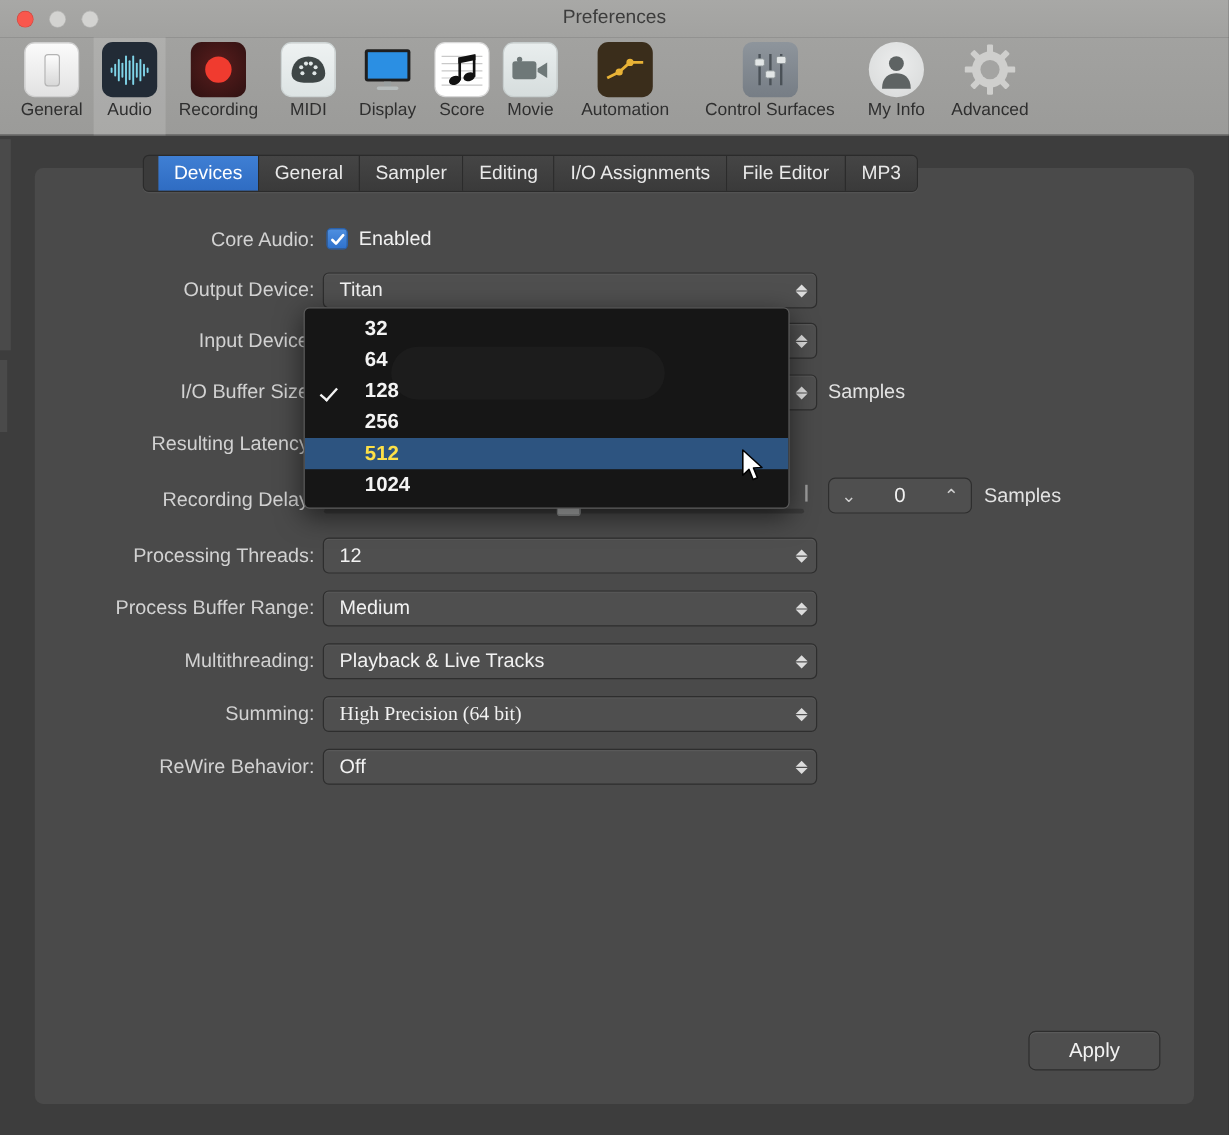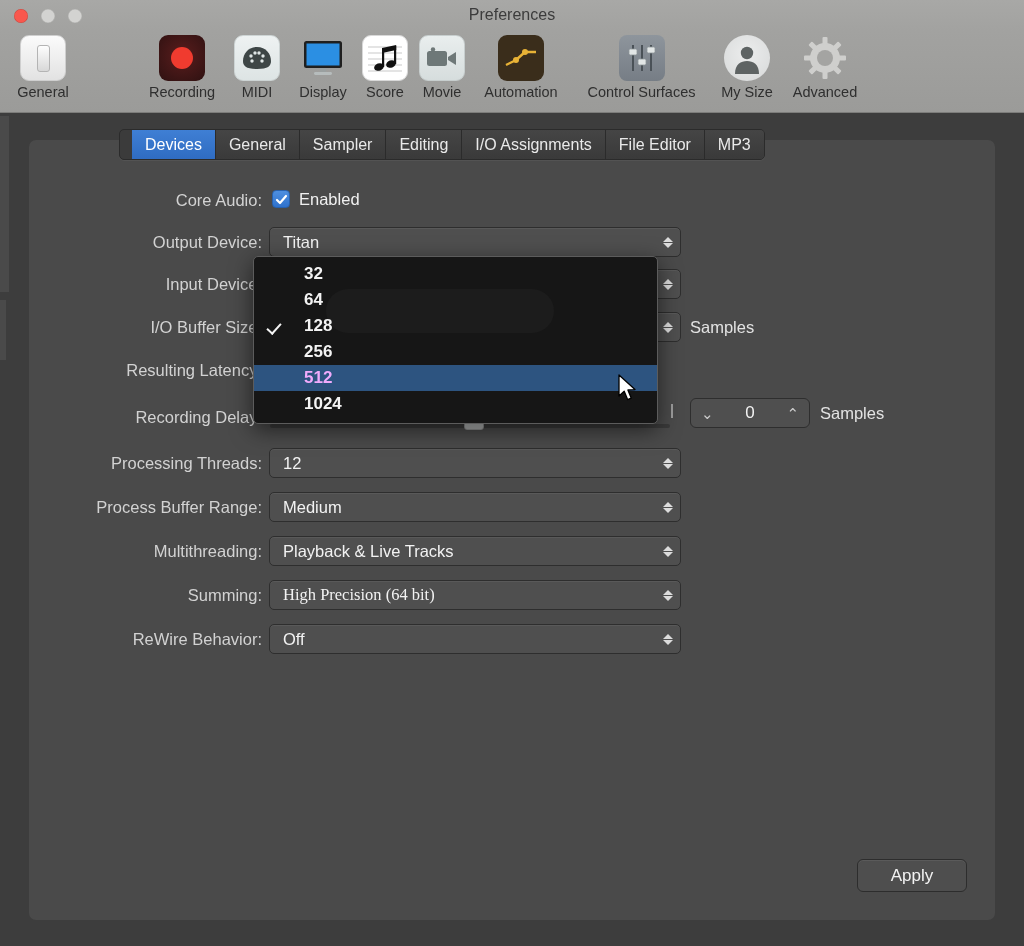--- a/index.html
+++ b/index.html
@@ -184,21 +184,21 @@
     position: relative; height: 26px; display: flex; align-items: center;
     font-size: 17px; font-weight: bold; color: #f3f3f3;
     padding-left: 50px;
   }
   .mitem.checked::before {
     content: ""; position: absolute; left: 16px; top: 7px;
     width: 6px; height: 12px;
     border-right: 2.2px solid #f3f3f3; border-bottom: 2.2px solid #f3f3f3;
     transform: rotate(42deg);
   }
-  .mitem.hl { background: #2d5480; color:#f0abfc; }
+  .mitem.hl { background: #2d5480; color:#fde047; }
   
   #menu .blob {
     position:absolute; left:72px; top:32px; width:228px; height:44px;
     background:#1c1c1c; border-radius:22px;
   }
 
   
   #cursor { position:absolute; left:617px; top:374px; width:22px; height:30px; }
 
   
@@ -227,20 +227,40 @@
 
   <div id="toolbar">
 
     <div class="tb-item" style="left:8px;width:70px;">
       <div class="tb-icon ic-general">
           <div class="sw"></div>
         </div>
       <div class="tb-label">General</div>
     </div>
 
+    <div class="tb-item selected" style="left:78px;width:60px;">
+      <div class="tb-icon ic-audio">
+        <svg width="36" height="26" viewBox="0 0 36 26">
+          <g stroke="#7fd4e8" stroke-width="1.6" stroke-linecap="round">
+            <line x1="3" y1="12" x2="3" y2="15"></line>
+              <line x1="6" y1="9" x2="6" y2="18"></line>
+            <line x1="9" y1="5" x2="9" y2="22"></line>
+              <line x1="12" y1="8" x2="12" y2="19"></line>
+            <line x1="15" y1="2" x2="15" y2="25"></line>
+              <line x1="18" y1="6" x2="18" y2="21"></line>
+            <line x1="21" y1="2" x2="21" y2="25"></line>
+              <line x1="24" y1="8" x2="24" y2="19"></line>
+            <line x1="27" y1="5" x2="27" y2="22"></line>
+              <line x1="30" y1="9" x2="30" y2="18"></line>
+            <line x1="33" y1="12" x2="33" y2="15"></line>
+          </g>
+        </svg>
+      </div>
+      <div class="tb-label">Audio</div>
+    </div>
 
     <div class="tb-item" style="left:138px;width:88px;">
       <div class="tb-icon ic-rec">
           <div class="dot"></div>
         </div>
       <div class="tb-label">Recording</div>
     </div>
 
     <div class="tb-item" style="left:226px;width:62px;">
       <div class="tb-icon ic-midi">
@@ -333,21 +353,21 @@
       <div class="tb-label">Control Surfaces</div>
     </div>
 
     <div class="tb-item" style="left:713px;width:68px;">
       <div class="tb-icon ic-myinfo">
         <svg width="34" height="34" viewBox="0 0 34 34">
           <circle cx="17" cy="12" r="6.2" fill="#5e6363"></circle>
           <path d="M5 33 C5 23 11 20 17 20 C23 20 29 23 29 33 Z" fill="#5e6363"></path>
         </svg>
       </div>
-      <div class="tb-label">My Size</div>
+      <div class="tb-label">My Info</div>
     </div>
 
     <div class="tb-item" style="left:781px;width:88px;">
       <div class="tb-icon ic-adv">
         <svg width="44" height="44" viewBox="0 0 44 44">
           <g fill="#cfcfcd">
             <circle cx="22" cy="22" r="15"></circle>
             <g>
               <rect x="19.5" y="1" width="5" height="8" rx="1"></rect>
                 <rect x="19.5" y="35" width="5" height="8" rx="1"></rect>

